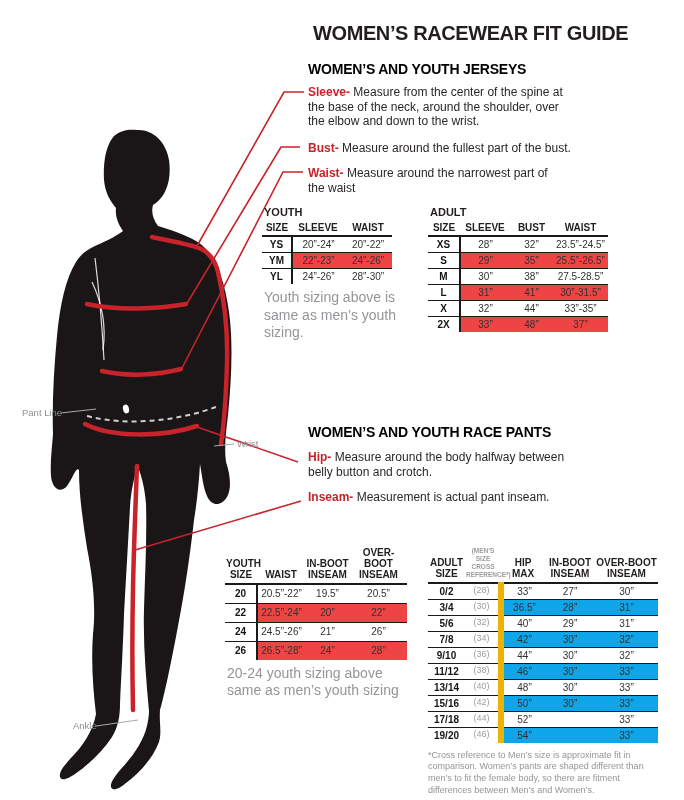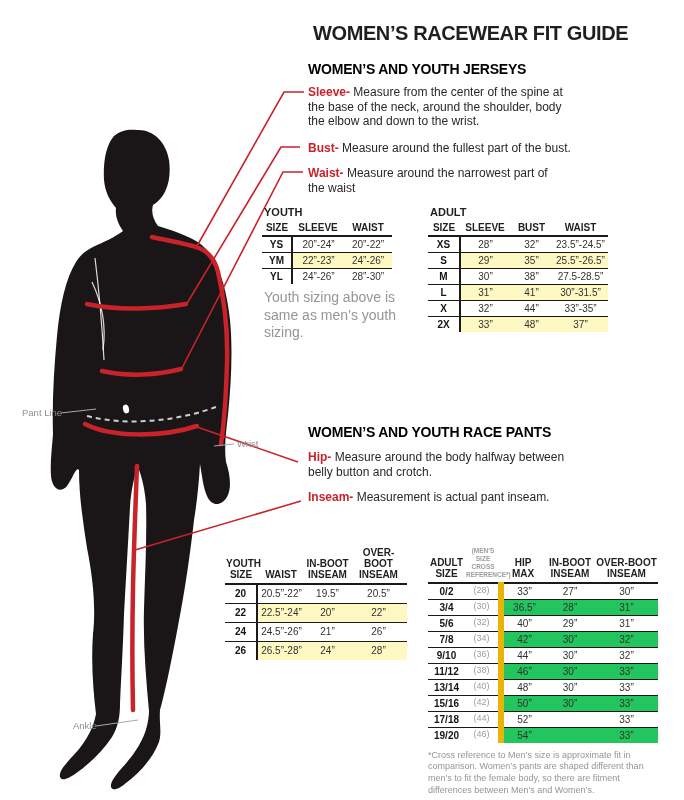--- a/index.html
+++ b/index.html
@@ -28,22 +28,22 @@
     font-size:10px;color:#343031;text-align:center;padding:2px 1px;line-height:1.1;
     white-space:nowrap;
   }
   table.fit tbody tr:not(:last-child) td{border-bottom:1px solid #1a1a1a;}
   table.fit td.c0{font-weight:bold;color:#161314;}
   table.fit.tall td{padding:3.5px 1px;}
   
   table.div0 tbody td.c0{border-right:2px solid #1a1a1a;}
   table.div1 tbody td.c1{border-right:6px solid #eab308;}
   
-  table.shade1 tr.shaded td:not(.c0){background:#fef9c3;}
-  table.shade2 tr.shaded td:not(.c0):not(.c1){background:#22c55e;}
+  table.shade1 tr.shaded td:not(.c0){background:#ef4444;}
+  table.shade2 tr.shaded td:not(.c0):not(.c1){background:#0ea5e9;}
   
   table.adult-pants th.c1{font-size:6.5px;color:#9b9da0;line-height:1.25;}
   table.adult-pants td.c1{font-size:9px;color:#9b9da0;font-weight:normal;}
 
   .note{font-size:14px;color:#939598;line-height:1.25;margin-top:5px;margin-left:2px;}
   .footnote{font-size:9px;color:#939598;line-height:1.3;margin-top:7px;}
   .body-label{font-size:9.5px;color:#8d9093;white-space:nowrap;}
 </style>
 </head>
 <body>
@@ -131,21 +131,21 @@
 
   <span class="abs body-label" style="left:22px;top:407px;">Pant Line</span>
   <span class="abs body-label" style="left:237px;top:438px;">Wrist</span>
   <span class="abs body-label" style="left:73px;top:720px;">Ankle</span>
 
   <div class="abs title" style="left:313px;top:22px;">WOMEN’S RACEWEAR FIT GUIDE</div>
 
   <div class="abs section-heading" style="left:308px;top:61px;">WOMEN’S AND YOUTH JERSEYS</div>
 
   <div class="abs measure-para" style="left:308px;top:85px;width:256px;">
-    <span class="term">Sleeve-</span><span> Measure from the center of the spine at the base of the neck, around the shoulder, body the elbow and down to the wrist.</span>
+    <span class="term">Sleeve-</span><span> Measure from the center of the spine at the base of the neck, around the shoulder, over the elbow and down to the wrist.</span>
   </div>
   <div class="abs measure-para" style="left:308px;top:141px;width:300px;">
     <span class="term">Bust-</span><span> Measure around the fullest part of the bust.</span>
   </div>
   <div class="abs measure-para" style="left:308px;top:166px;width:242px;">
     <span class="term">Waist-</span><span> Measure around the narrowest part of the waist</span>
   </div>
 
   <div class="abs" style="left:262px;top:206px;width:132px;">
     <div class="tbl-label">YOUTH</div>
@@ -289,20 +289,21 @@
             <td class="c3">26”</td>
           </tr>
           <tr class="shaded">
             <td class="c0">26</td>
             <td class="c1">26.5”-28”</td>
             <td class="c2">24”</td>
             <td class="c3">28”</td>
           </tr>
         </tbody>
       </table>
+    <div class="note" style="width:190px;">20-24 youth sizing above same as men’s youth sizing</div>
   </div>
 
   <div class="abs" style="left:428px;top:546px;width:232px;">
     <table class="fit div1 shade2 adult-pants" style="width:230px;">
       <colgroup>
           <col style="width:37px">
           <col style="width:36px">
           <col style="width:44px">
           <col style="width:50px">
           <col style="width:63px">

